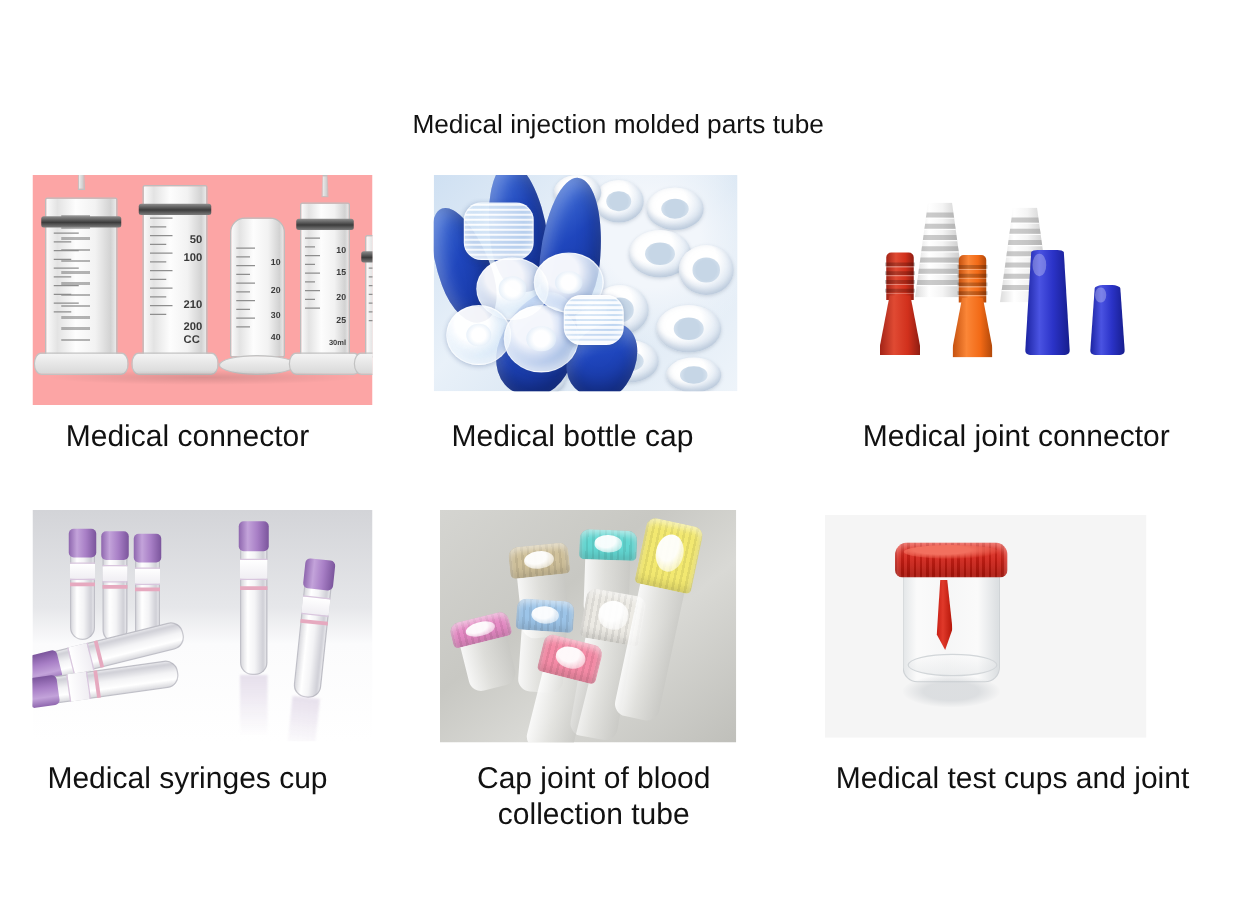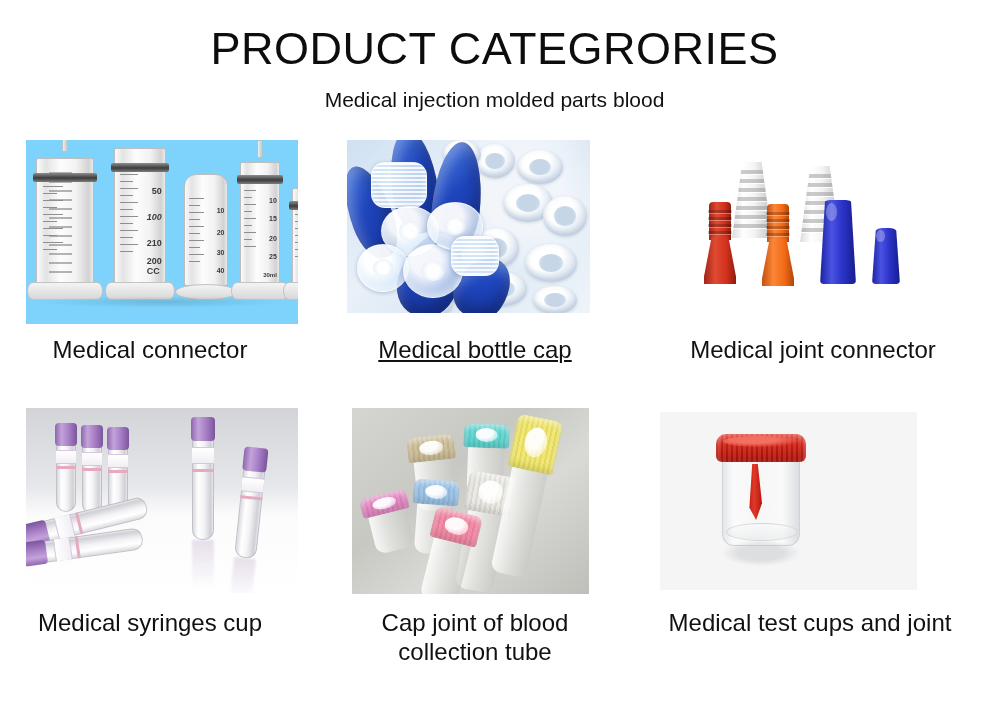--- a/index.html
+++ b/index.html
@@ -31,33 +31,33 @@
   .caption {
     position: absolute; text-align: center;
     font-size: 24px; color: #111; line-height: 1.22;
     white-space: pre-line;
   }
 
   
   #c1 .thumb { left: 26px;  top: 10px;  width: 272px; height: 184px; background:#ffffff; }
   #c1 .caption { left: 0px;  top: 205px; width: 300px; }
   #c2 .thumb { left: 347px; top: 10px;  width: 243px; height: 173px; }
-  #c2 .caption { left: 325px;top: 205px; width: 300px; text-decoration: underline; }
+  #c2 .caption { left: 308px;top: 205px; width: 300px; }
   #c3 .thumb { left: 672px; top: 10px;  width: 272px; height: 184px; background:#ffffff;}
   #c3 .caption { left: 648px;top: 205px; width: 330px; }
 
   #c4 .thumb { left: 26px;  top: 278px; width: 272px; height: 185px; }
   #c4 .caption { left: 0px;  top: 478px; width: 300px; }
   #c5 .thumb { left: 352px; top: 278px; width: 237px; height: 186px; }
   #c5 .caption { left: 330px;top: 478px; width: 290px; }
   #c6 .thumb { left: 660px; top: 282px; width: 257px; height: 178px; background:#f5f5f5; }
   #c6 .caption { left: 640px;top: 478px; width: 340px; }
 
   
-  .syr-scene { position:absolute; inset:0; background:#7dd3fc; }
+  .syr-scene { position:absolute; inset:0; background:#fca5a5; }
   .syringe { position:absolute; bottom: 24px; }
   .syr-body {
     position:absolute; left:0; bottom:14px; width:100%;
     background: linear-gradient(90deg,#fbfbfb 0%,#e3e3e3 16%,#fdfdfd 42%,#f2f2f2 70%,#d2d2d2 92%,#eaeaea 100%);
     border: 1px solid #bdbdbd; border-radius: 2px;
   }
   .syr-ring {
     position:absolute; left:-3px; width: calc(100% + 6px); height: 9px;
     background: linear-gradient(180deg,#8e8e8e,#3c3c3c 55%,#7d7d7d);
     border-radius: 2px;
@@ -261,22 +261,21 @@
   .cup-refl {
     position:absolute; border-radius:50%;
     background: radial-gradient(ellipse at center, rgba(190,195,200,.45) 0 40%, rgba(245,245,245,0) 72%);
   }
 </style>
 </head>
 <body>
 
 <div class="page">
 
-  <div class="title">PRODUCT CATEGRORIES</div>
-  <div class="subtitle">Medical injection molded parts blood</div>
+  <div class="subtitle">Medical injection molded parts tube</div>
 
   <div class="grid">
 
     <div class="cell" id="c1">
       <div class="thumb">
         <div class="syr-scene">
 
           <div class="syringe" style="left:10px; width:58px; height:152px;">
             <div class="syr-nozzle" style="height:26px; top:-22px;"></div>
             <div class="syr-body" style="height:128px;"></div>
@@ -309,21 +308,21 @@
                 <i></i>
                 <i></i>
                 <i></i>
                 <i></i>
                 <i></i>
                 <i></i>
                 <i></i>
                 <i></i>
               </div>
             <div class="syr-label" style="bottom:104px; font-size:9px;">50</div>
-            <div class="syr-label" style="bottom:78px; font-size:9px;font-style:italic;">100</div>
+            <div class="syr-label" style="bottom:89px; font-size:9px;">100</div>
             <div class="syr-label" style="bottom:52px; font-size:9px;">210</div>
             <div class="syr-label" style="bottom:24px; font-size:9px;">200<br>CC</div>
             <div class="syr-flange"></div>
           </div>
 
           <div class="syringe" style="left:158px; width:44px; height:132px;">
             <div class="syr-body" style="height:112px; border-radius:12px 12px 2px 2px;"></div>
             <div class="syr-grad" style="bottom:26px; top:auto; height:76px;">
                 <i></i>
                 <i></i>

